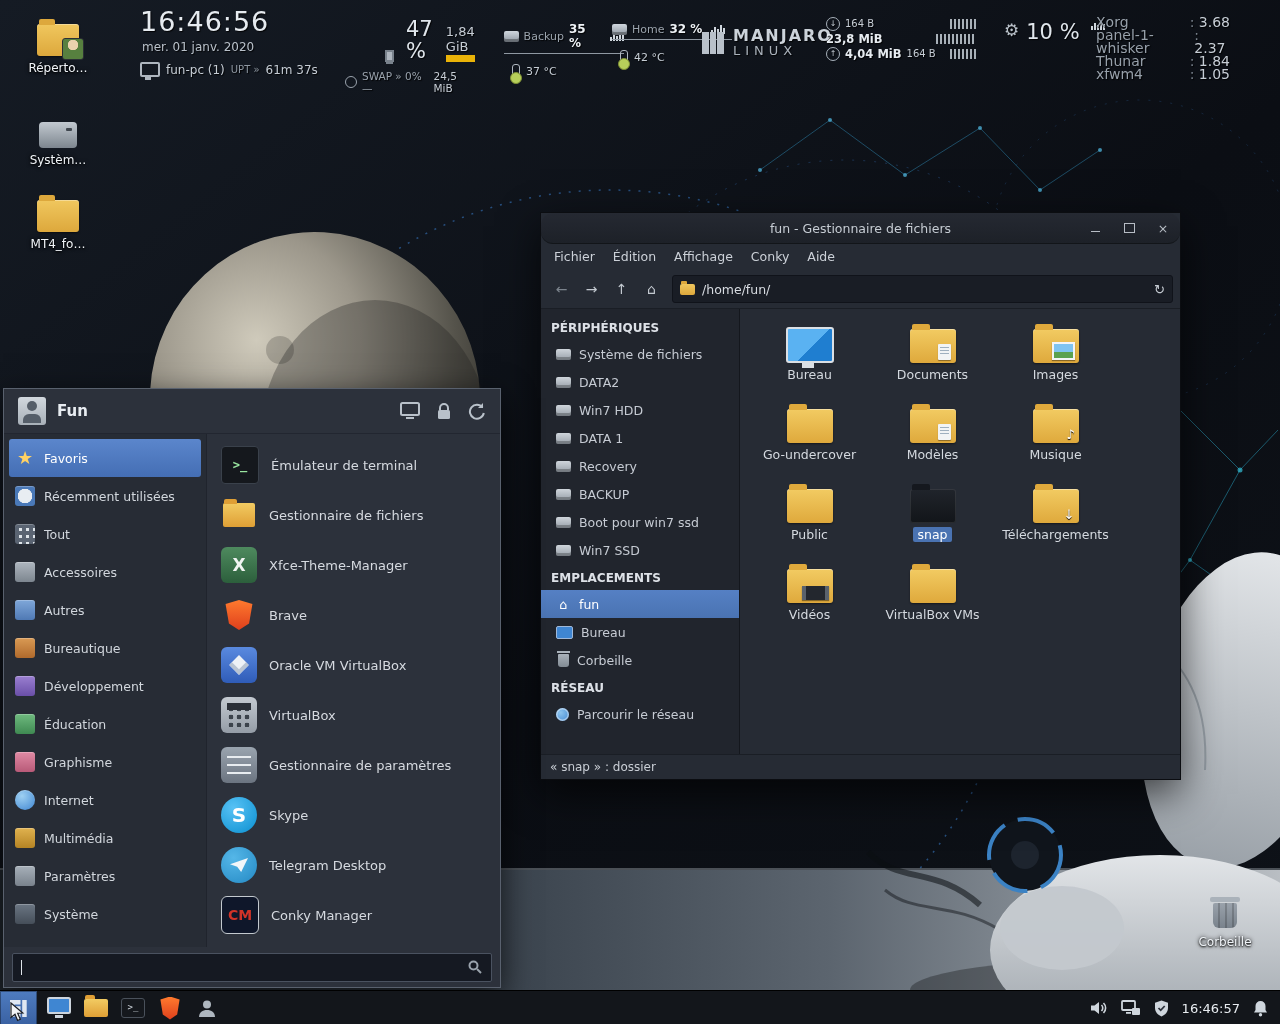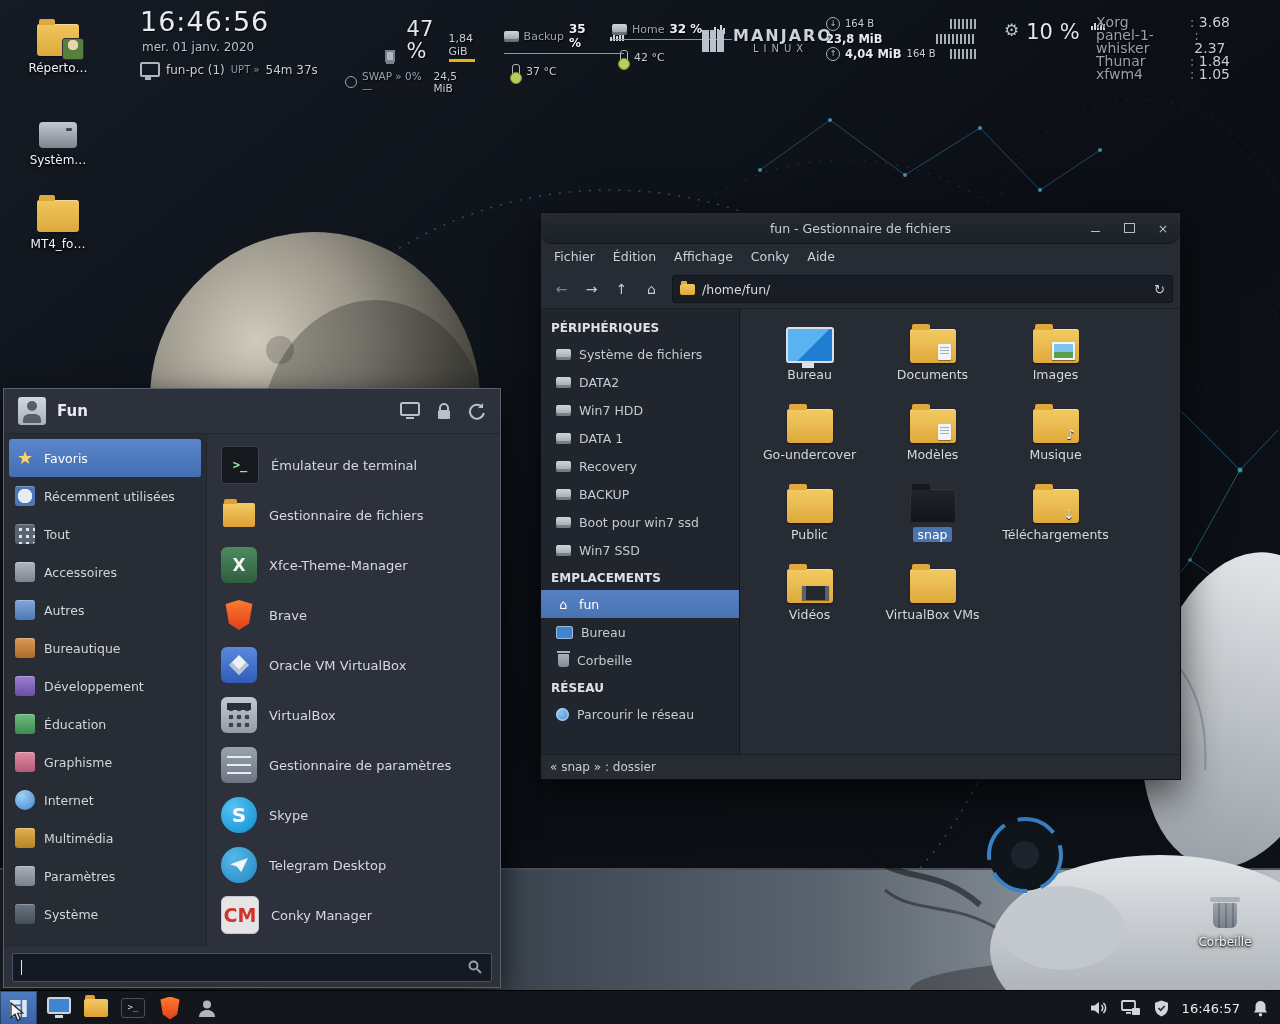--- a/index.html
+++ b/index.html
@@ -20,21 +20,21 @@
   .ck-time{left:140px;top:6px;font-size:27px;color:#e6ebf0;letter-spacing:1px;}
   .ck-date{left:142px;top:40px;font-size:12px;color:#b9c1ca;}
   .ck-host{left:140px;top:62px;display:flex;align-items:center;gap:6px;font-size:12px;}
   .ck-host .dim{color:#8f98a2;font-size:10px;}
   .mini-display{width:16px;height:11px;border:2px solid #aeb6bf;border-radius:2px;position:relative;}
   .mini-display::after{content:"";position:absolute;left:3px;bottom:-5px;width:6px;height:3px;background:#aeb6bf;}
 
   .ck-ram{left:345px;top:18px;width:130px;}
   .ck-ram .r1{display:flex;align-items:flex-end;gap:12px;padding-left:40px;}
   .ck-ram .pct{font-size:21px;color:#e0e6ec;line-height:22px;}
-  .ck-ram .used{margin-left:auto;font-size:11px;border-bottom:3px solid #eab308;padding-bottom:1px;}
+  .ck-ram .used{margin-left:auto;font-size:13px;border-bottom:7px solid #eab308;padding-bottom:1px;}
   .ck-ram .r2{display:flex;align-items:center;gap:5px;margin-top:8px;font-size:10.5px;color:#9aa3ad;}
   .ck-ram .r2 b{color:#c6cdd5;font-weight:normal;margin-left:auto;}
   .chipic{width:17px;height:12px;margin-top:4px;background:#aeb6bf;border-radius:1px;
           box-shadow:inset 0 0 0 2px #79828c,0 3px 0 -1px #79828c;}
   .cyc{width:10px;height:10px;border:1.5px solid #9aa3ad;border-radius:50%;flex:none;}
 
   .ck-disk{width:120px;}
   .ck-backup{left:504px;top:22px;}
   .ck-home2{left:612px;top:22px;}
   .ck-disk .r1{display:flex;align-items:center;gap:5px;border-bottom:1px solid #8f98a2;padding-bottom:3px;}
@@ -49,21 +49,21 @@
   .meter i:nth-child(3){height:5px;}.meter i:nth-child(4){height:9px;}
   .meter i:nth-child(5){height:6px;}
   .thermo{width:6px;height:13px;border:1.5px solid #aeb6bf;border-radius:3px 3px 0 0;position:relative;}
   .thermo::after{content:"";position:absolute;left:-3px;bottom:-6px;width:10px;height:10px;border-radius:50%;
                  background:#b7cf5a;border:1px solid #7e8f34;}
 
   .ck-logo{left:702px;top:28px;display:flex;align-items:center;gap:9px;}
   .mnj{width:22px;height:22px;background:
        linear-gradient(90deg,#b9c1ca 0 30%,transparent 30% 36%,#b9c1ca 36% 64%,transparent 64% 70%,#b9c1ca 70%);}
   .ck-logo .t1{font-size:16px;font-weight:bold;letter-spacing:2px;color:#ccd3da;line-height:15px;}
-  .ck-logo .t2{font-size:10px;letter-spacing:5px;color:#aab2bb;margin-left:20px;}
+  .ck-logo .t2{font-size:13px;letter-spacing:5px;color:#aab2bb;}
 
   .ck-net{left:826px;top:16px;width:150px;}
   .ck-net .row{display:flex;align-items:center;gap:5px;height:15px;}
   .ck-net .b{font-weight:bold;font-size:11.5px;color:#e6ebf0;}
   .ck-net .sm{font-size:10px;}
   .netic{width:12px;height:12px;border:1.5px solid #a7b0b9;border-radius:50%;flex:none;
          display:flex;align-items:center;justify-content:center;font-size:8px;color:#c6cdd5;}
   .nbars{display:inline-block;width:40px;height:10px;margin-left:auto;
          background:repeating-linear-gradient(90deg,#c3ccd4 0 2px,transparent 2px 4px);opacity:.85;}
   .nbars.short{width:26px;}
@@ -216,21 +216,21 @@
   .ai-calc::after{content:"";position:absolute;left:6px;top:6px;width:24px;height:24px;
                   background:linear-gradient(#2b3038,#2b3038) 0 0/24px 7px no-repeat,
                   radial-gradient(circle,#3c434c 2.2px,transparent 2.6px) 0 10px/8px 8px;}
   .ai-settings{background:linear-gradient(#9aa4af,#6b7480);position:relative;}
   .ai-settings::after{content:"";position:absolute;left:6px;top:9px;width:24px;height:18px;
                       background:repeating-linear-gradient(180deg,#e8ecf0 0 2px,transparent 2px 8px);}
   .ai-skype{background:radial-gradient(circle at 35% 30%,#58c2f5,#0a8fd0);border-radius:50%;color:#fff;font-size:20px;}
   .ai-telegram{background:radial-gradient(circle at 35% 30%,#55b7e8,#2489c4);border-radius:50%;position:relative;}
   .ai-telegram::after{content:"";width:18px;height:14px;background:#f2f6f9;display:block;
                       clip-path:polygon(0 45%,100% 0,62% 100%,40% 62%);}
-  .ai-conky{background:#e5e5e5;color:#d13328;font-size:19px;letter-spacing:0;border:1px solid #c3c9ce;}
+  .ai-conky{background:#0f172a;color:#d13328;font-size:14px;letter-spacing:0;border:1px solid #c3c9ce;}
   .wh-search{height:40px;flex:none;display:flex;align-items:center;padding:0 8px;position:relative;}
   .wh-search input{width:100%;height:27px;background:#151922;border:1px solid #4a5260;border-radius:2px;
                    color:#e8ecf0;font-size:13px;padding:0 28px 0 9px;outline:none;
                    font-family:"DejaVu Sans",sans-serif;}
   .caret{position:absolute;left:17px;top:13px;width:1px;height:15px;background:#dfe4ea;}
   .wh-mag{position:absolute;right:18px;top:13px;}
 
   
   .taskbar{position:absolute;left:0;top:990px;width:1280px;height:34px;background:#13161b;
            border-top:1px solid #000;display:flex;align-items:center;z-index:50;}
@@ -316,21 +316,21 @@
   <path d="M1150 640 q 60 40 55 130" fill="none" stroke="#7c858e" stroke-width="2" opacity="0.6"></path>
 </svg>
 
 <div class="conky">
   <div class="abs ck-time">16:46:56</div>
   <div class="abs ck-date">mer. 01 janv. 2020</div>
   <div class="abs ck-host">
     <span class="mini-display"></span>
     <span>fun-pc (1)</span>
     <span class="dim">UPT »</span>
-    <span>54m 37s</span>
+    <span>61m 37s</span>
   </div>
 
   <div class="abs ck-ram">
     <div class="r1">
       <span class="chipic"></span>
       <span class="pct">47 %</span>
       <span class="used">1,84 GiB</span>
     </div>
     <div class="r2">
       <span class="cyc"></span>

